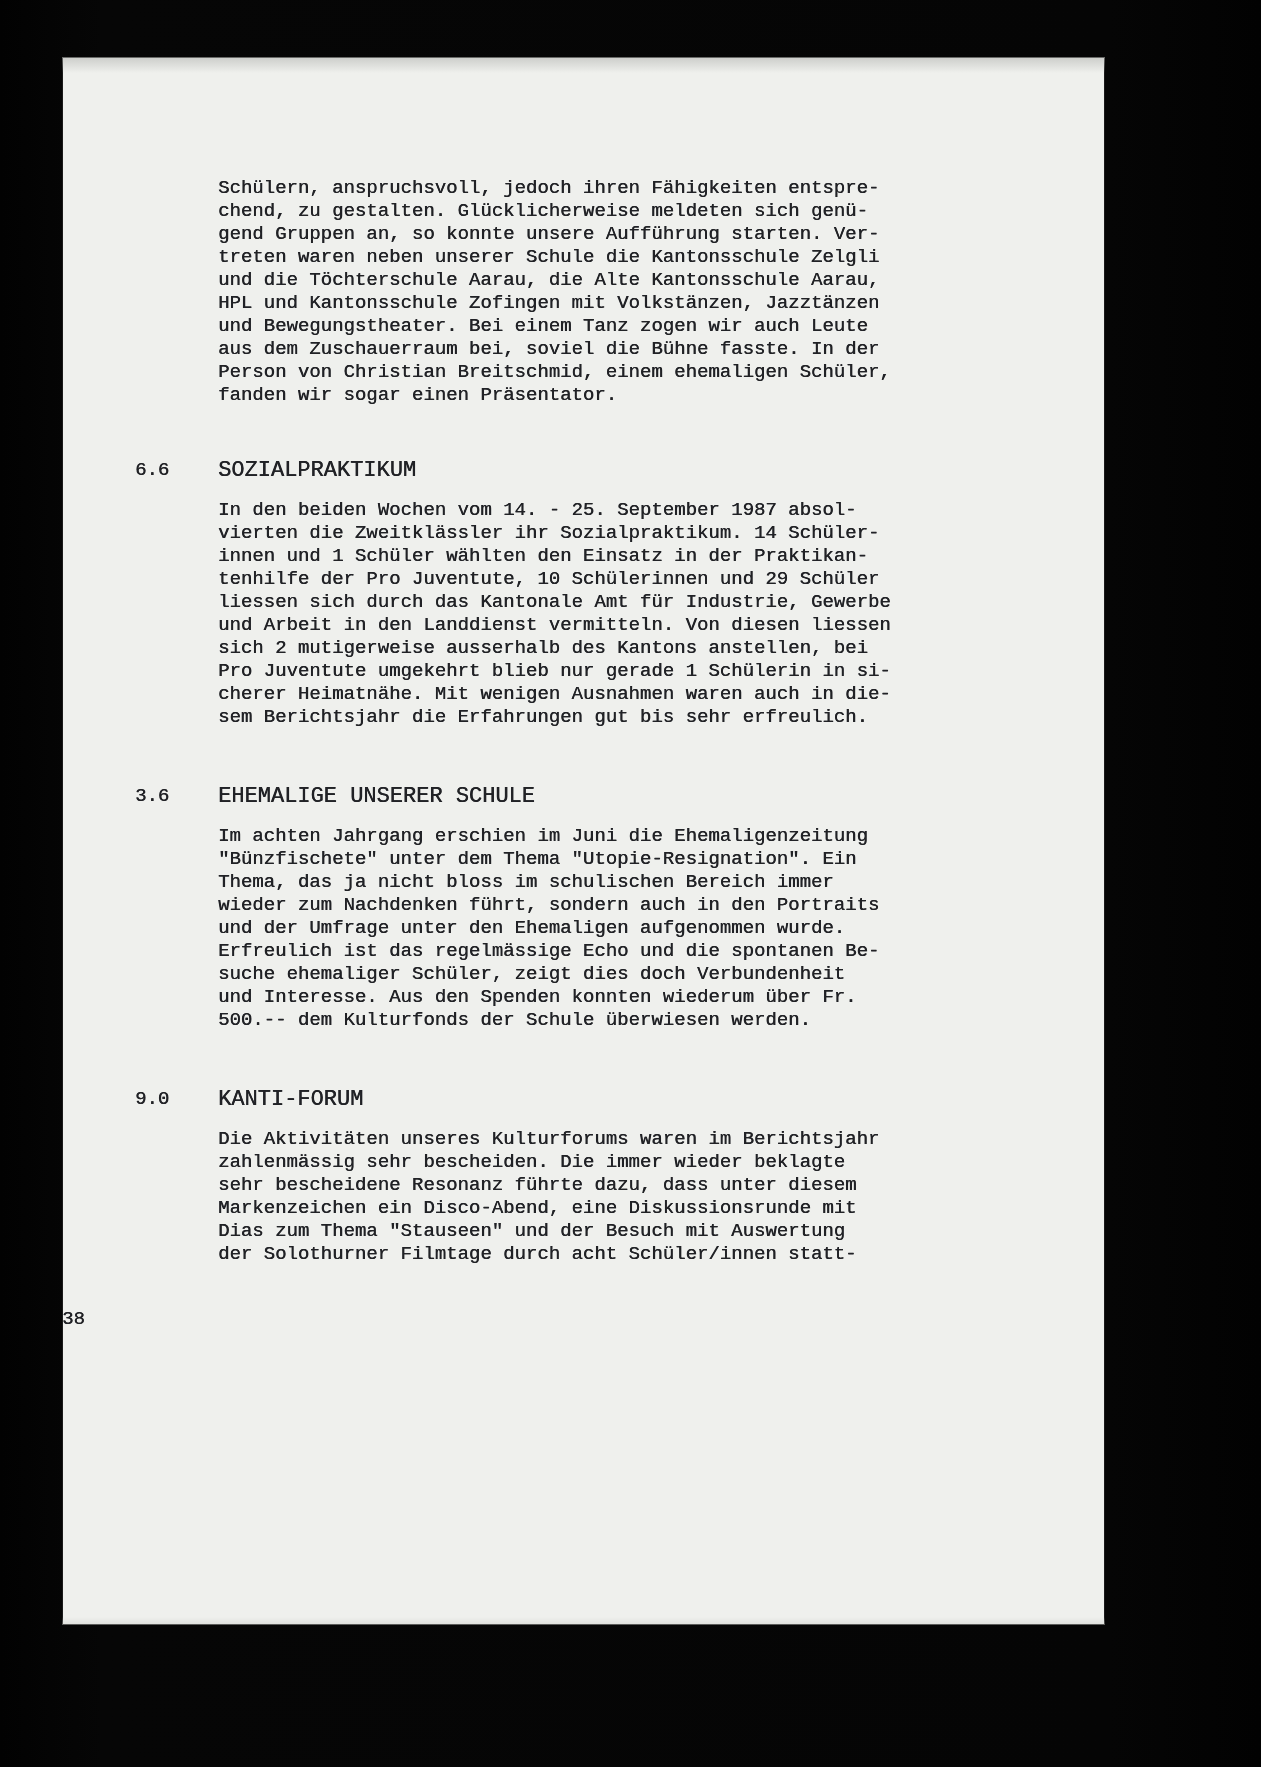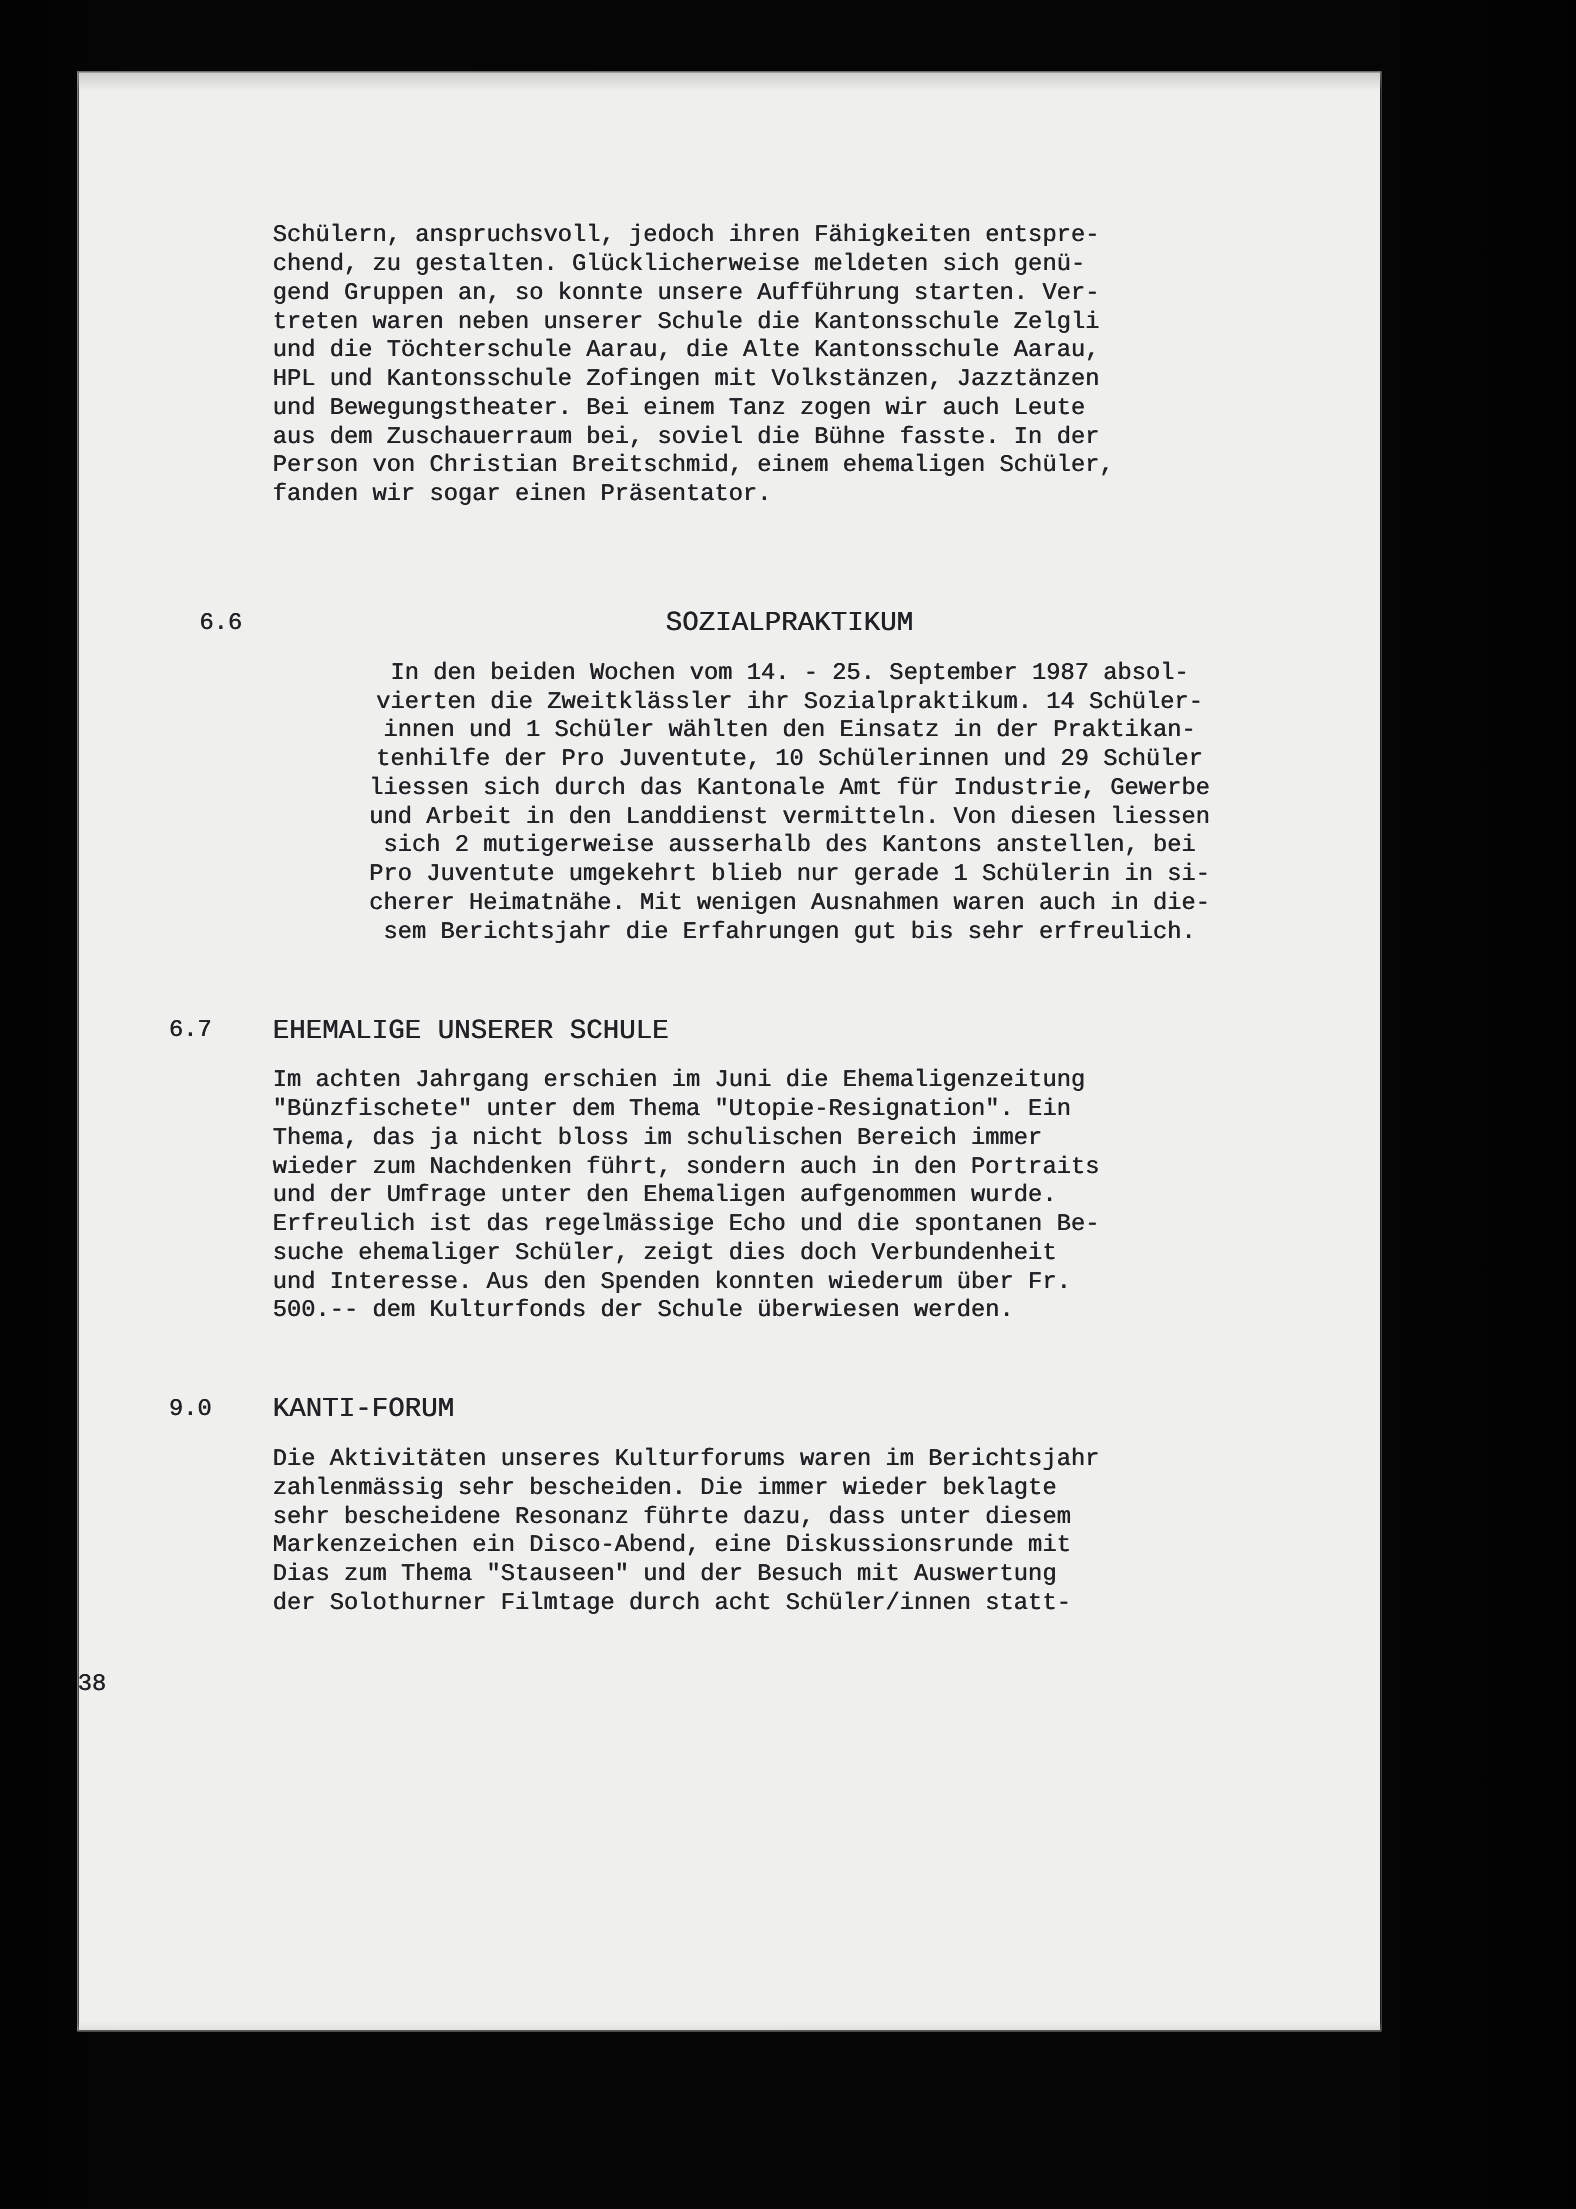--- a/index.html
+++ b/index.html
@@ -74,21 +74,21 @@
   .body-col p + p {
     margin-top: 11px;
   }
   .body-col h2 {
     margin: 0 0 17px 0;
     font-size: 22px;
     line-height: 23px;
     font-weight: normal;
     white-space: pre;
   }
-  .section-first { margin-top: 80px; text-align: center; }
+  .section-first { margin-top: 52px; }
   .section-next  { margin-top: 56px; }
   .page-number {
     margin-top: 42px;
   }
 </style>
 </head>
 <body>
 
 <div class="scan-canvas">
   <div class="paper">
@@ -124,21 +124,21 @@
 und Arbeit in den Landdienst vermitteln. Von diesen liessen
 sich 2 mutigerweise ausserhalb des Kantons anstellen, bei
 Pro Juventute umgekehrt blieb nur gerade 1 Schülerin in si-
 cherer Heimatnähe. Mit wenigen Ausnahmen waren auch in die-
 sem Berichtsjahr die Erfahrungen gut bis sehr erfreulich.</p>
         </div>
       </section>
 
       <section class="block section-next">
         <div class="gutter">
-          <span>6.7</span>
+          <span>3.6</span>
         </div>
         <div class="body-col">
           <h2>EHEMALIGE UNSERER SCHULE</h2>
           <p>Im achten Jahrgang erschien im Juni die Ehemaligenzeitung
 "Bünzfischete" unter dem Thema "Utopie-Resignation". Ein
 Thema, das ja nicht bloss im schulischen Bereich immer
 wieder zum Nachdenken führt, sondern auch in den Portraits
 und der Umfrage unter den Ehemaligen aufgenommen wurde.
 Erfreulich ist das regelmässige Echo und die spontanen Be-
 suche ehemaliger Schüler, zeigt dies doch Verbundenheit

